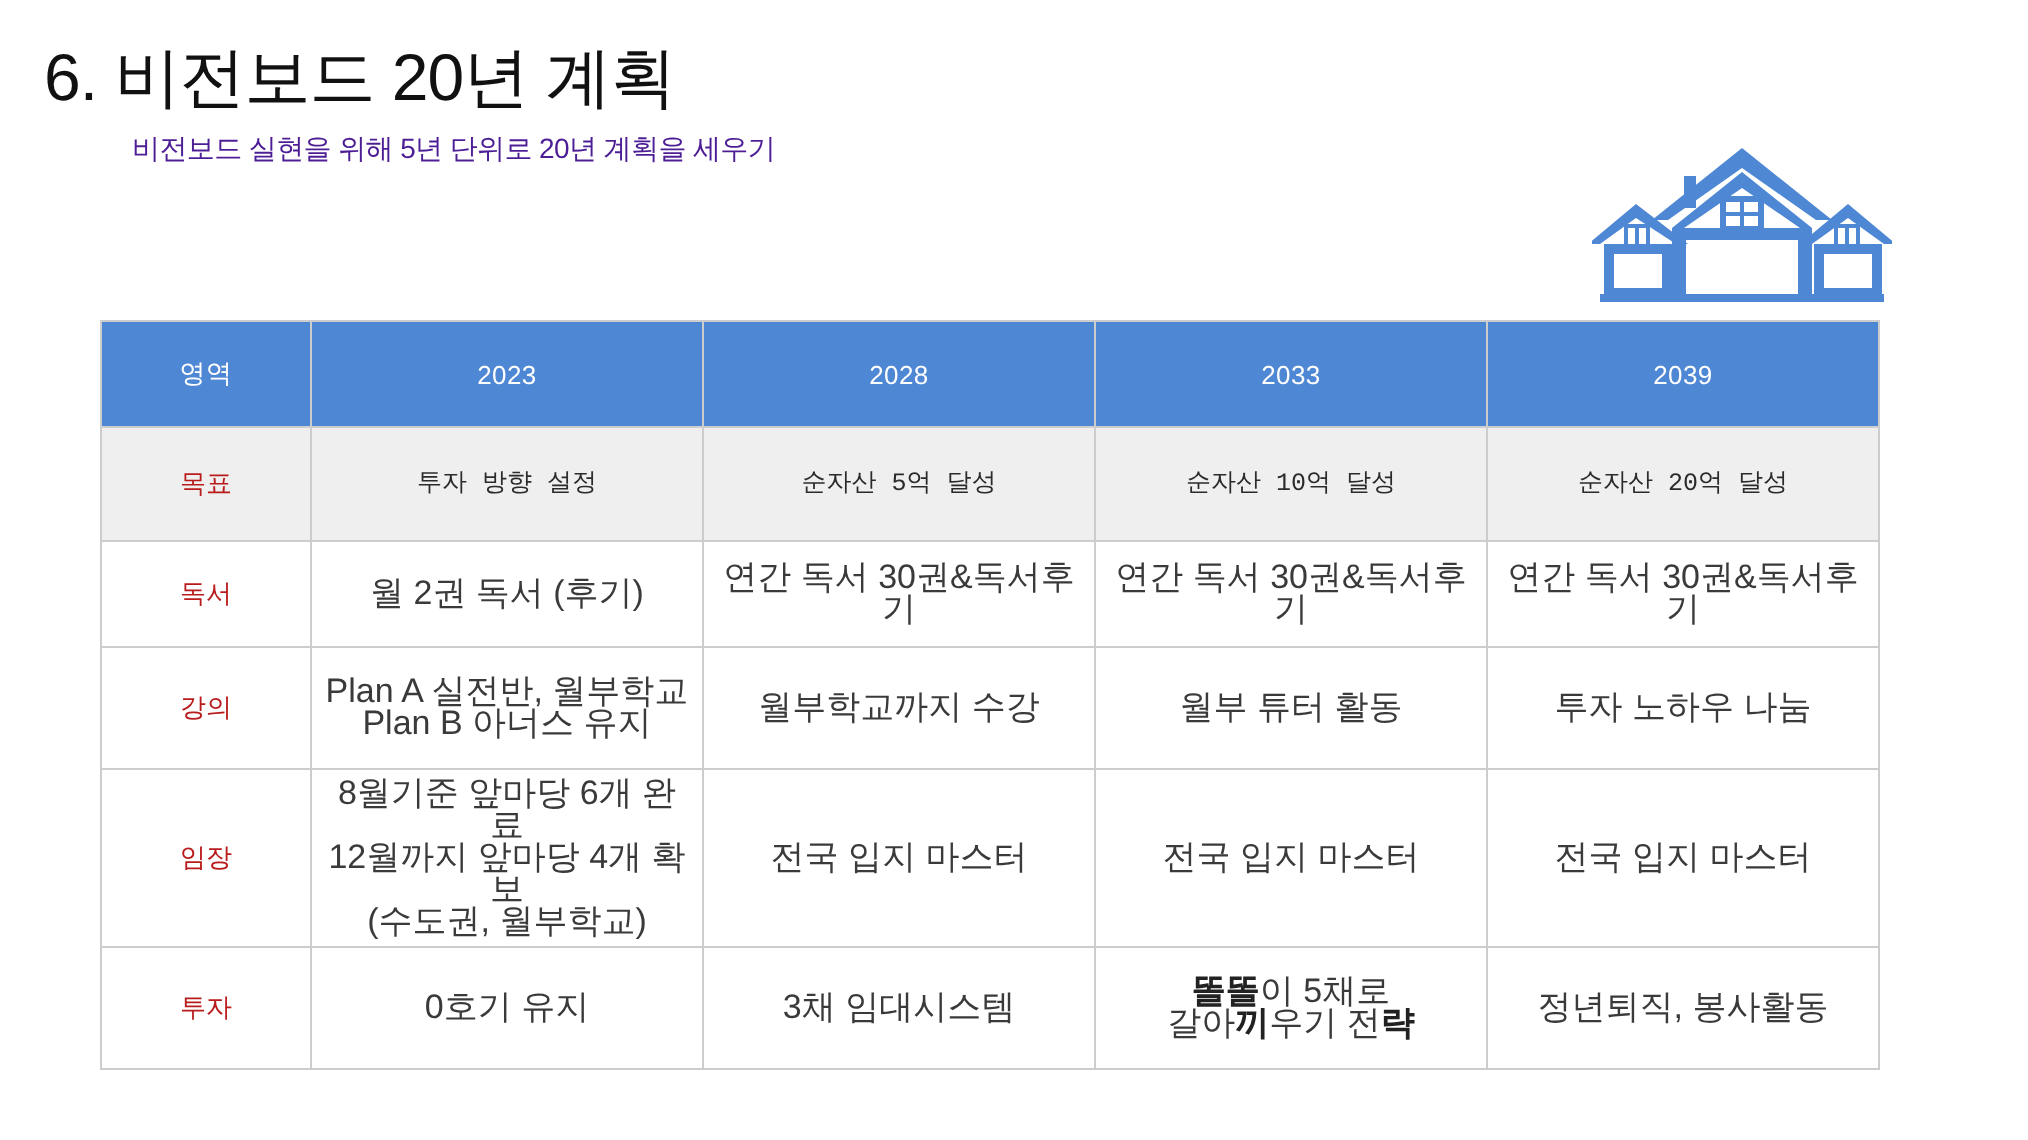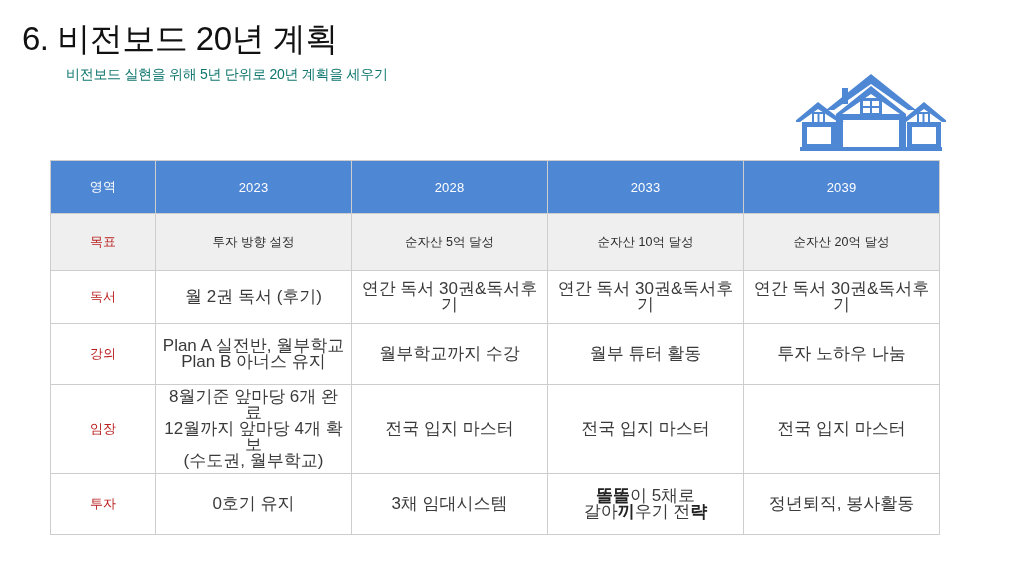--- a/index.html
+++ b/index.html
@@ -30,21 +30,21 @@
     color: #111111;
     letter-spacing: -0.5px;
     white-space: nowrap;
   }
   #page-subtitle {
     margin-top: 4px;
     margin-left: 44px;
     font-size: 14px;
     line-height: 20px;
     font-weight: 400;
-    color: #0f766e;
+    color: #4c1d95;
     letter-spacing: -0.3px;
     white-space: nowrap;
   }
 
   
   #house-illustration {
     position: absolute;
     left: 796px;
     top: 72px;
     width: 150px;
@@ -92,21 +92,21 @@
   tbody tr td.row-label {
     font-size: 13px;
     font-weight: 700;
     color: #b91c1c;
   }
   tbody tr.row-goal td {
     background: #efefef;
     height: 48px;
   }
   tbody tr.row-goal td.row-label { font-size: 13px; }
-  tbody tr.row-goal td.cell-value { font-size: 12.5px; color: #2b2b2b; }
+  tbody tr.row-goal td.cell-value { font-size: 12.5px; color: #2b2b2b; font-family: Liberation Mono, monospace; }
 
   tbody tr.row-normal td { background: #ffffff; border-radius: 12px; }
   tr.h-44 td { height: 44px; }
   tr.h-52 td { height: 52px; }
   tr.h-58 td { height: 58px; margin-top: 18px; }
 
   .cell-line { display: block; }
   .b { font-weight: 700; color: #222; }
 </style>
 </head>

